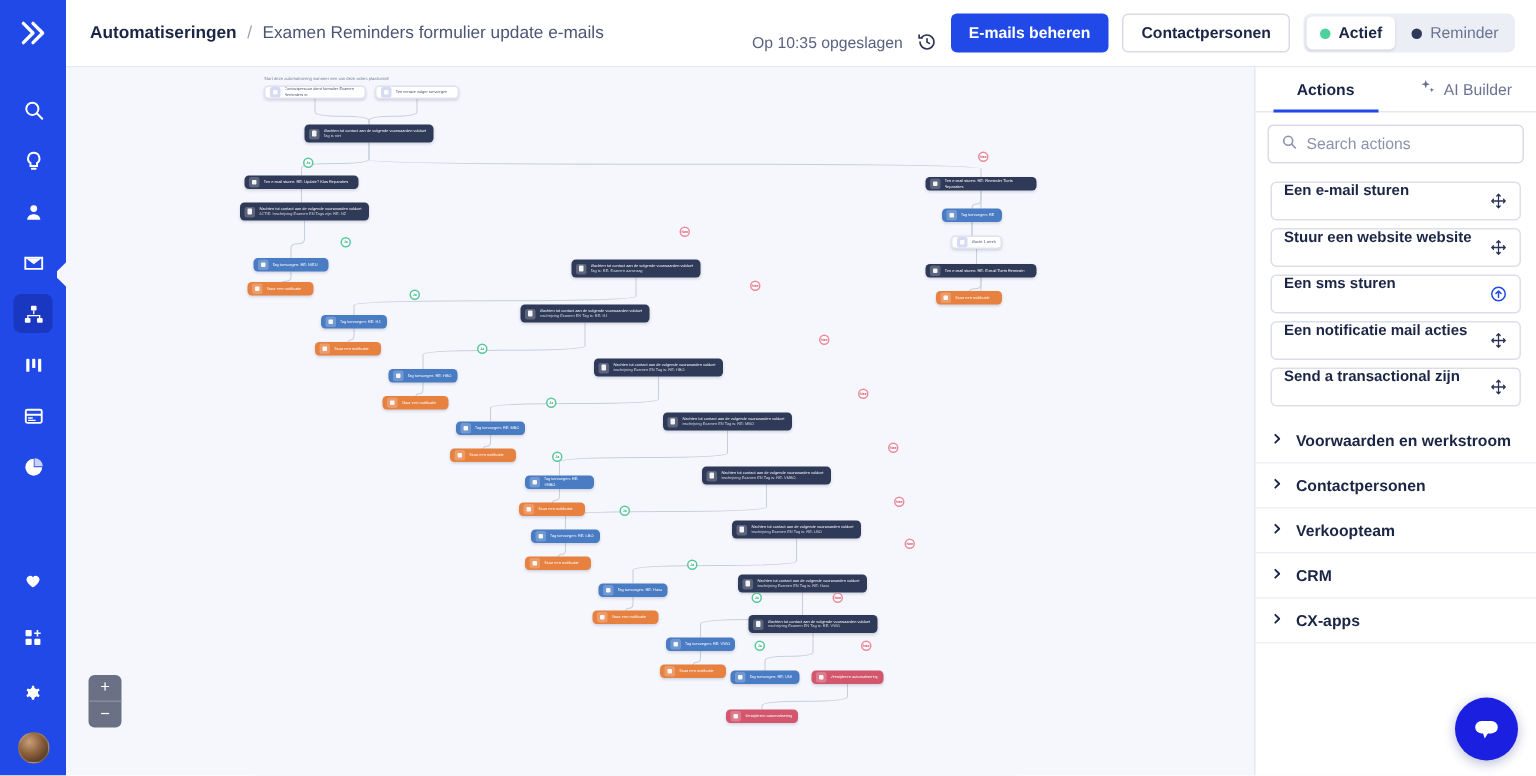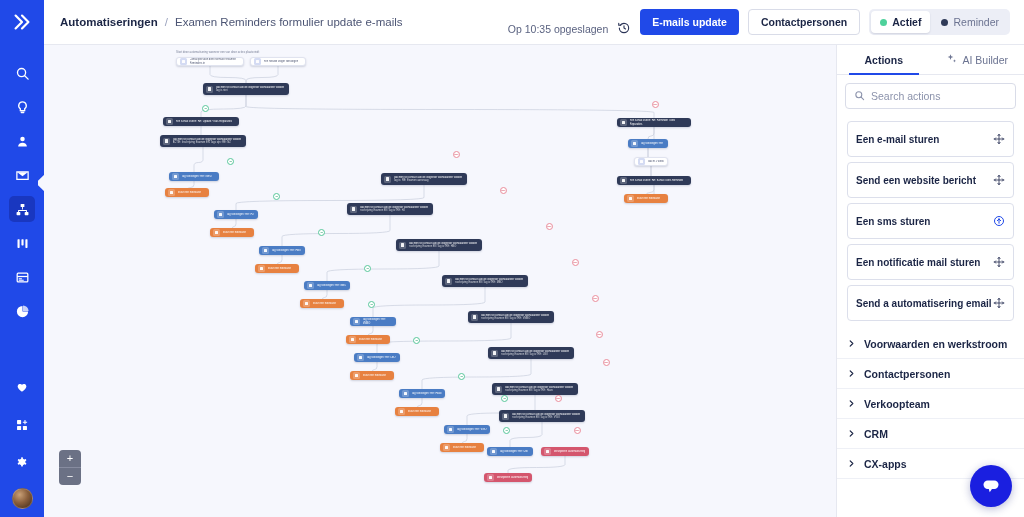--- a/index.html
+++ b/index.html
@@ -141,22 +141,22 @@
     font-family: inherit; width: 100%; background: transparent;
   }
   .searchbox input::placeholder { color: #8b92ab; }
   .sec-head {
     height: 30px; display: flex; align-items: center; gap: 8px; padding: 0 10px;
     font-size: 10.5px; font-weight: bold; color: #1b2545; cursor: pointer;
     border-bottom: 1px solid #eef0f6;
   }
   .sec-body { padding: 4px 10px 8px 10px; display: flex; flex-direction: column; gap: 5px; }
   .act {
-    height: 36px; border: 1px solid #dcdfeb; border-radius: 4px; background: #fff;
-    display: flex; align-items: center; padding: 0 8px; cursor: pointer;
+    height: 26px; border: 1px solid #dcdfeb; border-radius: 4px; background: #fff;
+    display: flex; padding: 0 8px; cursor: pointer;
     font-size: 10px; font-weight: bold; color: #1b2545;
   }
   .act .aico { margin-left: auto; display: flex; align-items: center; color: #3a4karma; color: #2a3356; }
   .act .aico.up { color: #2049e8; }
   #fab {
     position: absolute; right: 12px; bottom: 10px; width: 42px; height: 42px;
     border-radius: 50%; background: #1a1fe0; display: flex; align-items: center;
     justify-content: center; cursor: pointer; box-shadow: 0 2px 8px rgba(20,30,120,.3);
   }
 </style>
@@ -257,21 +257,21 @@
 
     <div class="tb-right">
       <span class="saved">Op 10:35 opgeslagen</span>
       <span class="hist-icon">
         <svg width="14" height="14" viewBox="0 0 24 24" fill="none" stroke="#2a3356" stroke-width="1.9" stroke-linecap="round">
           <path d="M4 12a8 8 0 108-8 8 8 0 00-6.3 3.1"></path>
             <path d="M3 4v3.4h3.4"></path>
             <path d="M12 8.4V12l2.6 1.6"></path>
         </svg>
       </span>
-      <div class="btn btn-primary">E-mails update</div>
+      <div class="btn btn-primary">E-mails beheren</div>
       <div class="btn btn-ghost">Contactpersonen</div>
       <div class="seg">
         <div class="seg-item on">
           <span class="dot" style="background:#4ed19b"></span>
           <span>Actief</span>
         </div>
         <div class="seg-item">
           <span class="dot" style="background:#2f3a58"></span>
           <span>Reminder</span>
         </div>
@@ -601,46 +601,46 @@
         <div class="sec-body">
           <div class="act">
             <span>Een e-mail sturen</span>
             <span class="aico">
               <svg width="12" height="12" viewBox="0 0 24 24" fill="none" stroke="#2a3356" stroke-width="1.7" stroke-linecap="round" stroke-linejoin="round">
                 <path d="M12 3v18M3 12h18M12 3l-2.3 2.3M12 3l2.3 2.3M12 21l-2.3-2.3M12 21l2.3-2.3M3 12l2.3-2.3M3 12l2.3 2.3M21 12l-2.3-2.3M21 12l-2.3 2.3"></path>
               </svg>
             </span>
           </div>
           <div class="act">
-            <span>Send een website bericht</span>
+            <span>Stuur een website website</span>
             <span class="aico">
               <svg width="12" height="12" viewBox="0 0 24 24" fill="none" stroke="#2a3356" stroke-width="1.7" stroke-linecap="round" stroke-linejoin="round">
                 <path d="M12 3v18M3 12h18M12 3l-2.3 2.3M12 3l2.3 2.3M12 21l-2.3-2.3M12 21l2.3-2.3M3 12l2.3-2.3M3 12l2.3 2.3M21 12l-2.3-2.3M21 12l-2.3 2.3"></path>
               </svg>
             </span>
           </div>
           <div class="act">
             <span>Een sms sturen</span>
             <span class="aico up">
               <svg width="12" height="12" viewBox="0 0 24 24" fill="none" stroke="#2049e8" stroke-width="2">
                 <circle cx="12" cy="12" r="9"></circle>
                 <path d="M12 16.5V8m0 0l-3.4 3.4M12 8l3.4 3.4" stroke-linecap="round"></path>
               </svg>
             </span>
           </div>
           <div class="act">
-            <span>Een notificatie mail sturen</span>
+            <span>Een notificatie mail acties</span>
             <span class="aico">
               <svg width="12" height="12" viewBox="0 0 24 24" fill="none" stroke="#2a3356" stroke-width="1.7" stroke-linecap="round" stroke-linejoin="round">
                 <path d="M12 3v18M3 12h18M12 3l-2.3 2.3M12 3l2.3 2.3M12 21l-2.3-2.3M12 21l2.3-2.3M3 12l2.3-2.3M3 12l2.3 2.3M21 12l-2.3-2.3M21 12l-2.3 2.3"></path>
               </svg>
             </span>
           </div>
           <div class="act">
-            <span>Send a automatisering email</span>
+            <span>Send a transactional zijn</span>
             <span class="aico">
               <svg width="12" height="12" viewBox="0 0 24 24" fill="none" stroke="#2a3356" stroke-width="1.7" stroke-linecap="round" stroke-linejoin="round">
                 <path d="M12 3v18M3 12h18M12 3l-2.3 2.3M12 3l2.3 2.3M12 21l-2.3-2.3M12 21l2.3-2.3M3 12l2.3-2.3M3 12l2.3 2.3M21 12l-2.3-2.3M21 12l-2.3 2.3"></path>
               </svg>
             </span>
           </div>
         </div>
         <div class="sec-head">
           <span><svg width="9" height="9" viewBox="0 0 24 24" fill="none" stroke="#1b2545" stroke-width="3.2" stroke-linecap="round" stroke-linejoin="round">
               <path d="M8.5 5l7 7-7 7"></path>

